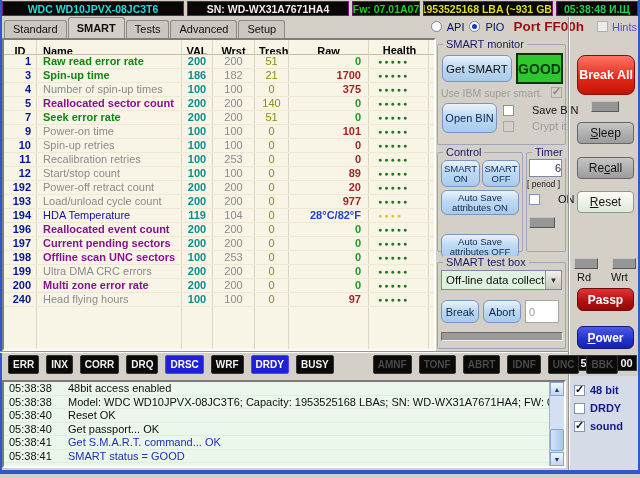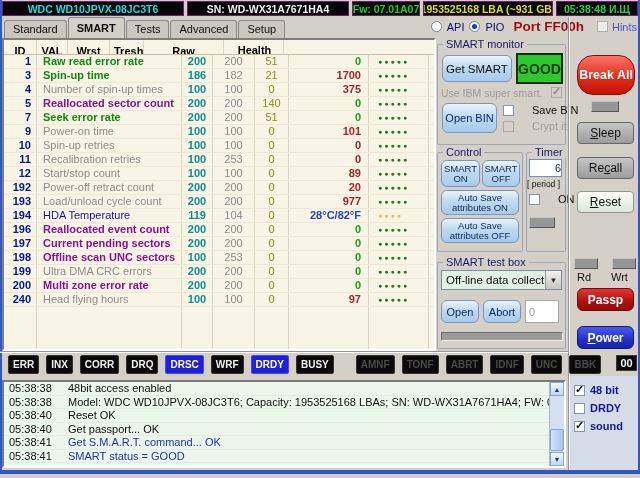--- a/index.html
+++ b/index.html
@@ -72,35 +72,35 @@
   .tinput.dim{color:#9a9a9a;border-color:#a8a8a8}
   .led-box{position:absolute;background:#969696;border:1px solid;border-color:#c6c6c6 #585858 #585858 #c6c6c6}
   .dd{position:absolute;display:flex;border:1px solid #7a8aa8;background:#dff2df;cursor:pointer}
   .dd-text{flex:1;padding:3px 0 0 4px;font-size:11.5px;white-space:nowrap;overflow:hidden}
   .dd-btn{width:16px;background:linear-gradient(#f2f2ee,#c6c6be);border-left:1px solid #9a9a9a;display:flex;align-items:center;justify-content:center;font-size:8px;color:#303030}
   .pbar{position:absolute;background:#9a9a9a;border:1px solid;border-color:#6e6e6e #ececec #ececec #6e6e6e}
   
   .vsep{position:absolute;left:568px;top:17px;width:2px;height:453px;border-left:1px solid #969696;border-right:1px solid #fcfcfc}
   .hsep{position:absolute;left:0;top:351px;width:568px;height:2px;border-top:1px solid #969696;border-bottom:1px solid #fcfcfc}
   .rbtn{position:absolute;display:flex;align-items:center;justify-content:center;border-radius:4px;cursor:pointer;font-size:12px}
-  .break-all{background:linear-gradient(#ff7464,#e02818 60%,#c41404);border:1px solid #8a0c0c;border-radius:16px;color:#fff;font-weight:bold;font-size:12.5px}
+  .break-all{background:linear-gradient(#ff7464,#e02818 60%,#c41404);border:1px solid #8a0c0c;border-radius:8px;color:#fff;font-weight:bold;font-size:12.5px}
   .btn-gray{background:linear-gradient(#c6c6c6,#9c9c9c);border:1px solid #686868;color:#141414}
   .btn-light{background:linear-gradient(#fcfcf4,#dee8da);border:1px solid #8c9c8c;color:#141414}
   .passp{background:linear-gradient(#e23434,#ae1010 60%,#960808);border:1px solid #700a0a;border-radius:6px;color:#fff;font-weight:bold}
   .power{background:linear-gradient(#4a5aec,#2232ca 60%,#1222aa);border:1px solid #121a7a;border-radius:6px;color:#fff;font-weight:bold}
   .u{text-decoration:underline}
   .sm-label{position:absolute;font-size:11px;color:#141414}
   .reg{position:absolute;background:#080808;color:#f2f2f2;font-weight:bold;display:flex;align-items:center;justify-content:center;border:1px solid #3a3a3a}
   
   .ledbar{position:absolute;left:8px;top:355px;display:flex;gap:7px;align-items:center}
   .led{height:19px;display:flex;align-items:center;padding:0 4px;font-weight:bold;font-size:10px;border-radius:2px;border:1px solid #343434;background:#0a0a0a}
   .led-on{color:#f2f2f2}
   .led-blue{background:#2020d8;border-color:#4a4ae8;color:#fff}
   .led-off{color:#4a4a4a}
-  .led-gap{margin-left:15px}
+  .led-gap{margin-left:32px}
   
   .log{position:relative;position:absolute;left:2px;top:380px;width:564px;height:88px;background:#eaf7ea;border-top:2px solid #7a7a7a;border-left:2px solid #7a7a7a;border-right:2px solid #fff;border-bottom:2px solid #fff;overflow:hidden}
   .log-line{display:flex;height:13.5px;line-height:13px;border-bottom:1px solid #ddefdd}
   .log-time{flex:none;width:52px;padding-left:5px}
   .log-text{padding-left:12px;white-space:nowrap}
   .lg-k{color:#101010}
   .lg-b{color:#2030b8}
   .sbar{position:absolute;right:0;top:0;width:15px;height:100%;background:#d4e0f2;border-left:1px solid #a6b6d2}
   .sb-btn{height:14px;background:linear-gradient(#f2f7fc,#c2d6ee);border:1px solid #86a6cc;display:flex;align-items:center;justify-content:center;font-size:7px;color:#1c3c64;cursor:pointer}
   .sb-btn.dn{position:absolute;bottom:0;left:0;right:0}
@@ -147,20 +147,21 @@
     <span class="hints">
       <span class="cb"></span>
       <span>Hints</span>
     </span>
   </div>
 </div>
 
 <div class="grid">
   <div class="trow head">
     <div class="c c-id">ID</div>
+    <div class="c c-name">Name</div>
     <div class="c c-val">VAL</div>
     <div class="c c-wrst">Wrst</div>
     <div class="c c-tresh">Tresh</div>
     <div class="c c-raw">Raw</div>
     <div class="c c-health" style="font-size:11px;letter-spacing:0;padding-left:6px">Health</div>
   </div>
   <div>
 
       <div class="trow">
         <div class="c c-id">1</div>
@@ -369,41 +370,41 @@
   <span class="cb disabled"></span>
   <span>Crypt it!</span>
 </div>
 
 <div class="group" style="left:437px;top:152px;width:86px;height:100px">
   <span class="glabel">Control</span>
 </div>
 <div class="btn small" style="left:441px;top:160px;width:39px;height:27px">SMART ON</div>
 <div class="btn small" style="left:482px;top:160px;width:38px;height:27px">SMART OFF</div>
 <div class="btn small" style="left:441px;top:190px;width:78px;height:25px">Auto Save attributes ON</div>
-<div class="btn small" style="left:441px;top:218px;width:78px;height:25px">Auto Save attributes OFF</div>
+<div class="btn small" style="left:441px;top:234px;width:78px;height:25px">Auto Save attributes OFF</div>
 
 <div class="group" style="left:526px;top:152px;width:40px;height:100px">
   <span class="glabel">Timer</span>
 </div>
 <input class="tinput" style="left: 529px; top: 159px; width: 33px; height: 18px; padding-left: 25px;" value="60">
 <span class="sm-label" style="left:527px;top:179px;font-size:8.5px">[ period ]</span>
 <div class="cbrow" style="left:529px;top:193px">
   <span class="cb"></span>
   <span>ON</span>
 </div>
 <div class="led-box" style="left:529px;top:217px;width:26px;height:11px"></div>
 
 <div class="group" style="left:437px;top:262px;width:129px;height:87px">
   <span class="glabel">SMART test box</span>
 </div>
 <div class="dd" style="left:441px;top:270px;width:121px;height:20px">
   <span class="dd-text">Off-line data collect</span>
   <span class="dd-btn">▼</span>
 </div>
-<div class="btn" style="left:441px;top:300px;width:38px;height:23px">Open</div>
+<div class="btn" style="left:441px;top:300px;width:38px;height:23px">Break</div>
 <div class="btn" style="left:483px;top:300px;width:38px;height:23px">Abort</div>
 <input class="tinput dim" style="left: 525px; top: 300px; width: 34px; height: 23px;" value="0">
 <div class="pbar" style="left:441px;top:332px;width:122px;height:9px"></div>
 
 <div class="vsep"></div>
 <div class="hsep"></div>
 
 <div class="rbtn break-all" style="left:577px;top:55px;width:58px;height:40px">Break All</div>
 <div class="led-box" style="left:591px;top:101px;width:28px;height:11px"></div>
 <div class="rbtn btn-gray" style="left:577px;top:122px;width:57px;height:22px">

